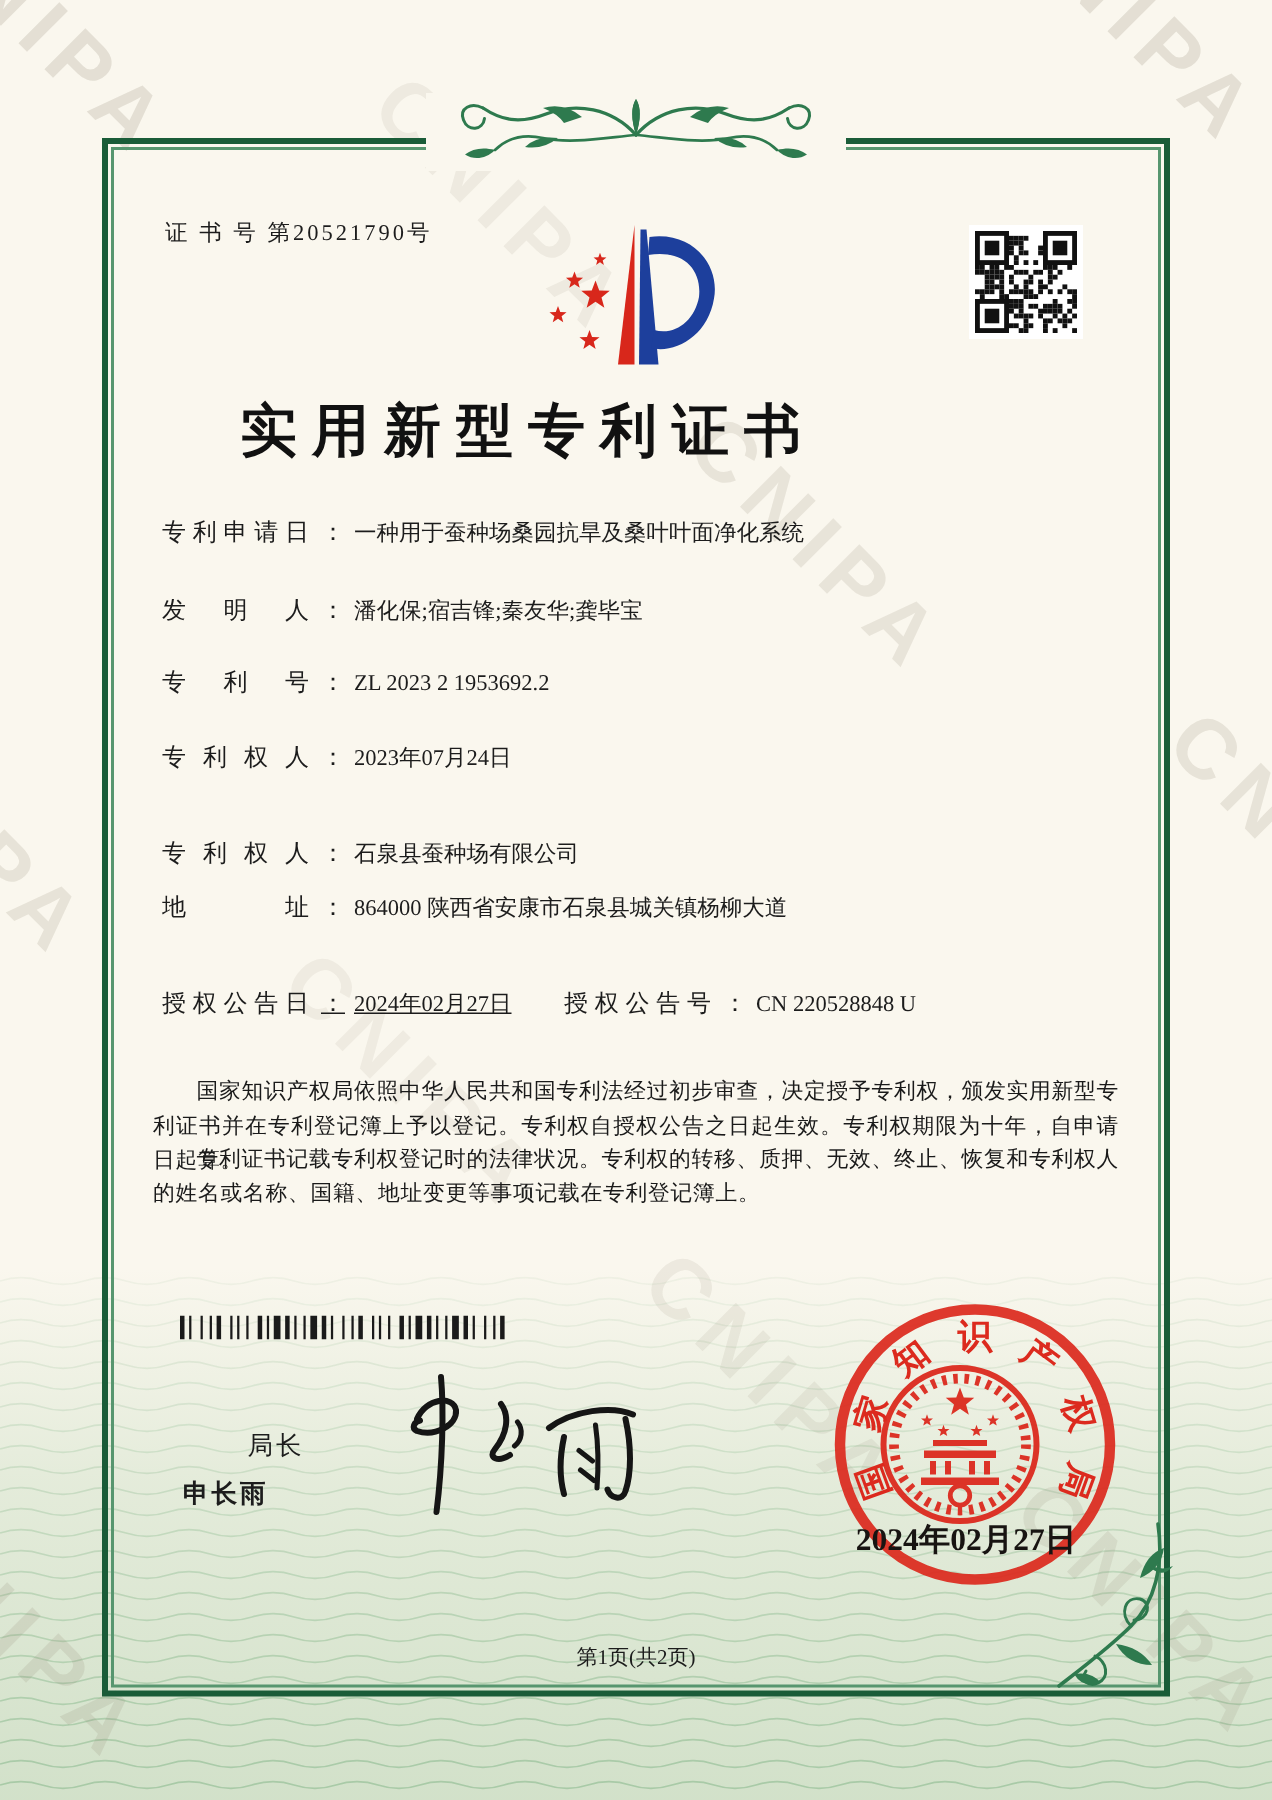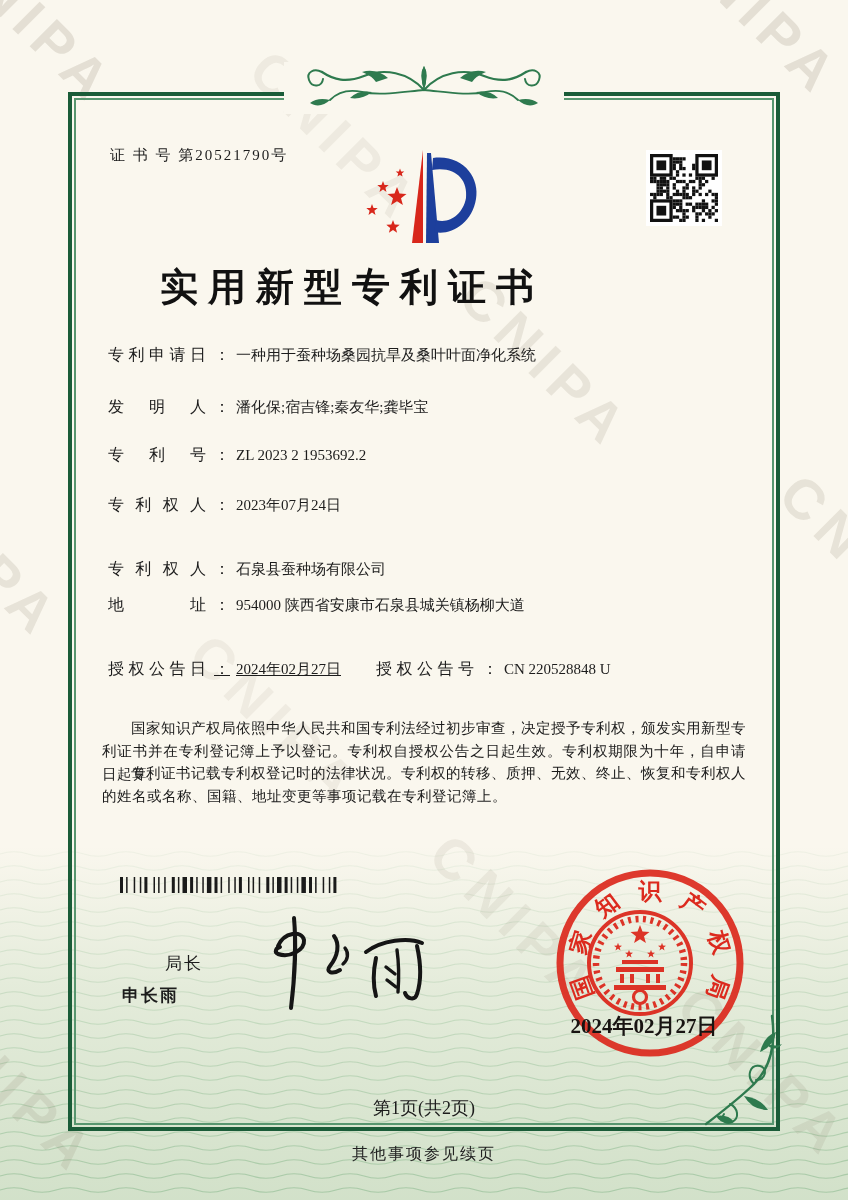--- a/index.html
+++ b/index.html
@@ -70,21 +70,21 @@
     font-size:14.5px; line-height:23px; letter-spacing:.5px;
     text-indent:2em; text-align:justify; color:#1a1a1a;
   }
   .p1{top:674px;margin-top:43px;} .p2{top:762px;}
   
   .barcode{position:absolute; left:120px; top:877px; width:224px; height:16px;}
   .director-title{position:absolute; left:122px; top:952px; font-size:17px; letter-spacing:2px;margin-left:43px;}
   .director-name{position:absolute; left:122px; top:984px; font-size:17px; letter-spacing:2px;font-weight:bold;}
   .signature{position:absolute; left:250px; top:912px;}
   .seal{position:absolute; left:552px; top:863px;}
-  .page-no{position:absolute; left:0; top:1096px; width:848px; text-align:center; font-size:18px;}
+  .page-no{position:absolute; left:0; top:1096px; width:848px; text-align:center; font-size:14px;}
   .cont-note{position:absolute; left:0; top:1144px; width:848px; text-align:center; font-size:16px; letter-spacing:2px; color:#222;}
 </style>
 </head>
 <body>
 
 <div class="page">
 
   <div class="band">
     <svg id="waves" width="848" height="354">
         <path d="M0 8 q14 -4.5 28 0 t 28 0 t 28 0 t 28 0 t 28 0 t 28 0 t 28 0 t 28 0 t 28 0 t 28 0 t 28 0 t 28 0 t 28 0 t 28 0 t 28 0 t 28 0 t 28 0 t 28 0 t 28 0 t 28 0 t 28 0 t 28 0 t 28 0 t 28 0 t 28 0 t 28 0 t 28 0 t 28 0 t 28 0 t 28 0 t 28 0" fill="none" stroke="#8fbc92" stroke-width="1.1" stroke-opacity="0.100"></path>
@@ -339,21 +339,21 @@
     <div class="frow r2">
       <span class="flabel">专利号</span><span class="fcolon">：</span><span class="fvalue">ZL 2023 2 1953692.2</span>
     </div>
     <div class="frow r3">
       <span class="flabel">专利权人</span><span class="fcolon">：</span><span class="fvalue">2023年07月24日</span>
     </div>
     <div class="frow r4">
       <span class="flabel">专利权人</span><span class="fcolon">：</span><span class="fvalue">石泉县蚕种场有限公司</span>
     </div>
     <div class="frow r5">
-      <span class="flabel">地址</span><span class="fcolon">：</span><span class="fvalue">954000 陕西省安康市石泉县城关镇杨柳大道</span>
+      <span class="flabel">地址</span><span class="fcolon">：</span><span class="fvalue">864000 陕西省安康市石泉县城关镇杨柳大道</span>
     </div>
     <div class="frow r6">
       <span class="flabel">授权公告日</span><span class="fcolon">：</span><span class="fvalue">2024年02月27日</span>
       <span class="grant-no-group">
         <span class="flabel">授权公告号</span><span class="fcolon">：</span><span class="fvalue">CN 220528848 U</span>
       </span>
     </div>
   </div>
 
   <div class="para p1">国家知识产权局依照中华人民共和国专利法经过初步审查，决定授予专利权，颁发实用新型专利证书并在专利登记簿上予以登记。专利权自授权公告之日起生效。专利权期限为十年，自申请日起算。</div>
@@ -446,15 +446,14 @@
         <rect x="94" y="111" width="4" height="9"></rect>
         <rect x="104" y="111" width="4" height="9"></rect>
         <rect x="62" y="122" width="52" height="5"></rect>
         <circle cx="88" cy="134" r="6.5" fill="none" stroke="#dc2a1e" stroke-width="3.2"></circle>
       </g>
       <text id="seal-date" x="92" y="170" text-anchor="middle" font-size="21" font-weight="bold" font-family="Liberation Serif, DejaVu Serif, serif" fill="#181412">2024年02月27日</text>
     </svg>
   </div>
 
   <div class="page-no">第1页(共2页)</div>
-  <div class="cont-note">其他事项参见续页</div>
 
 </div>
 
 </body></html>

